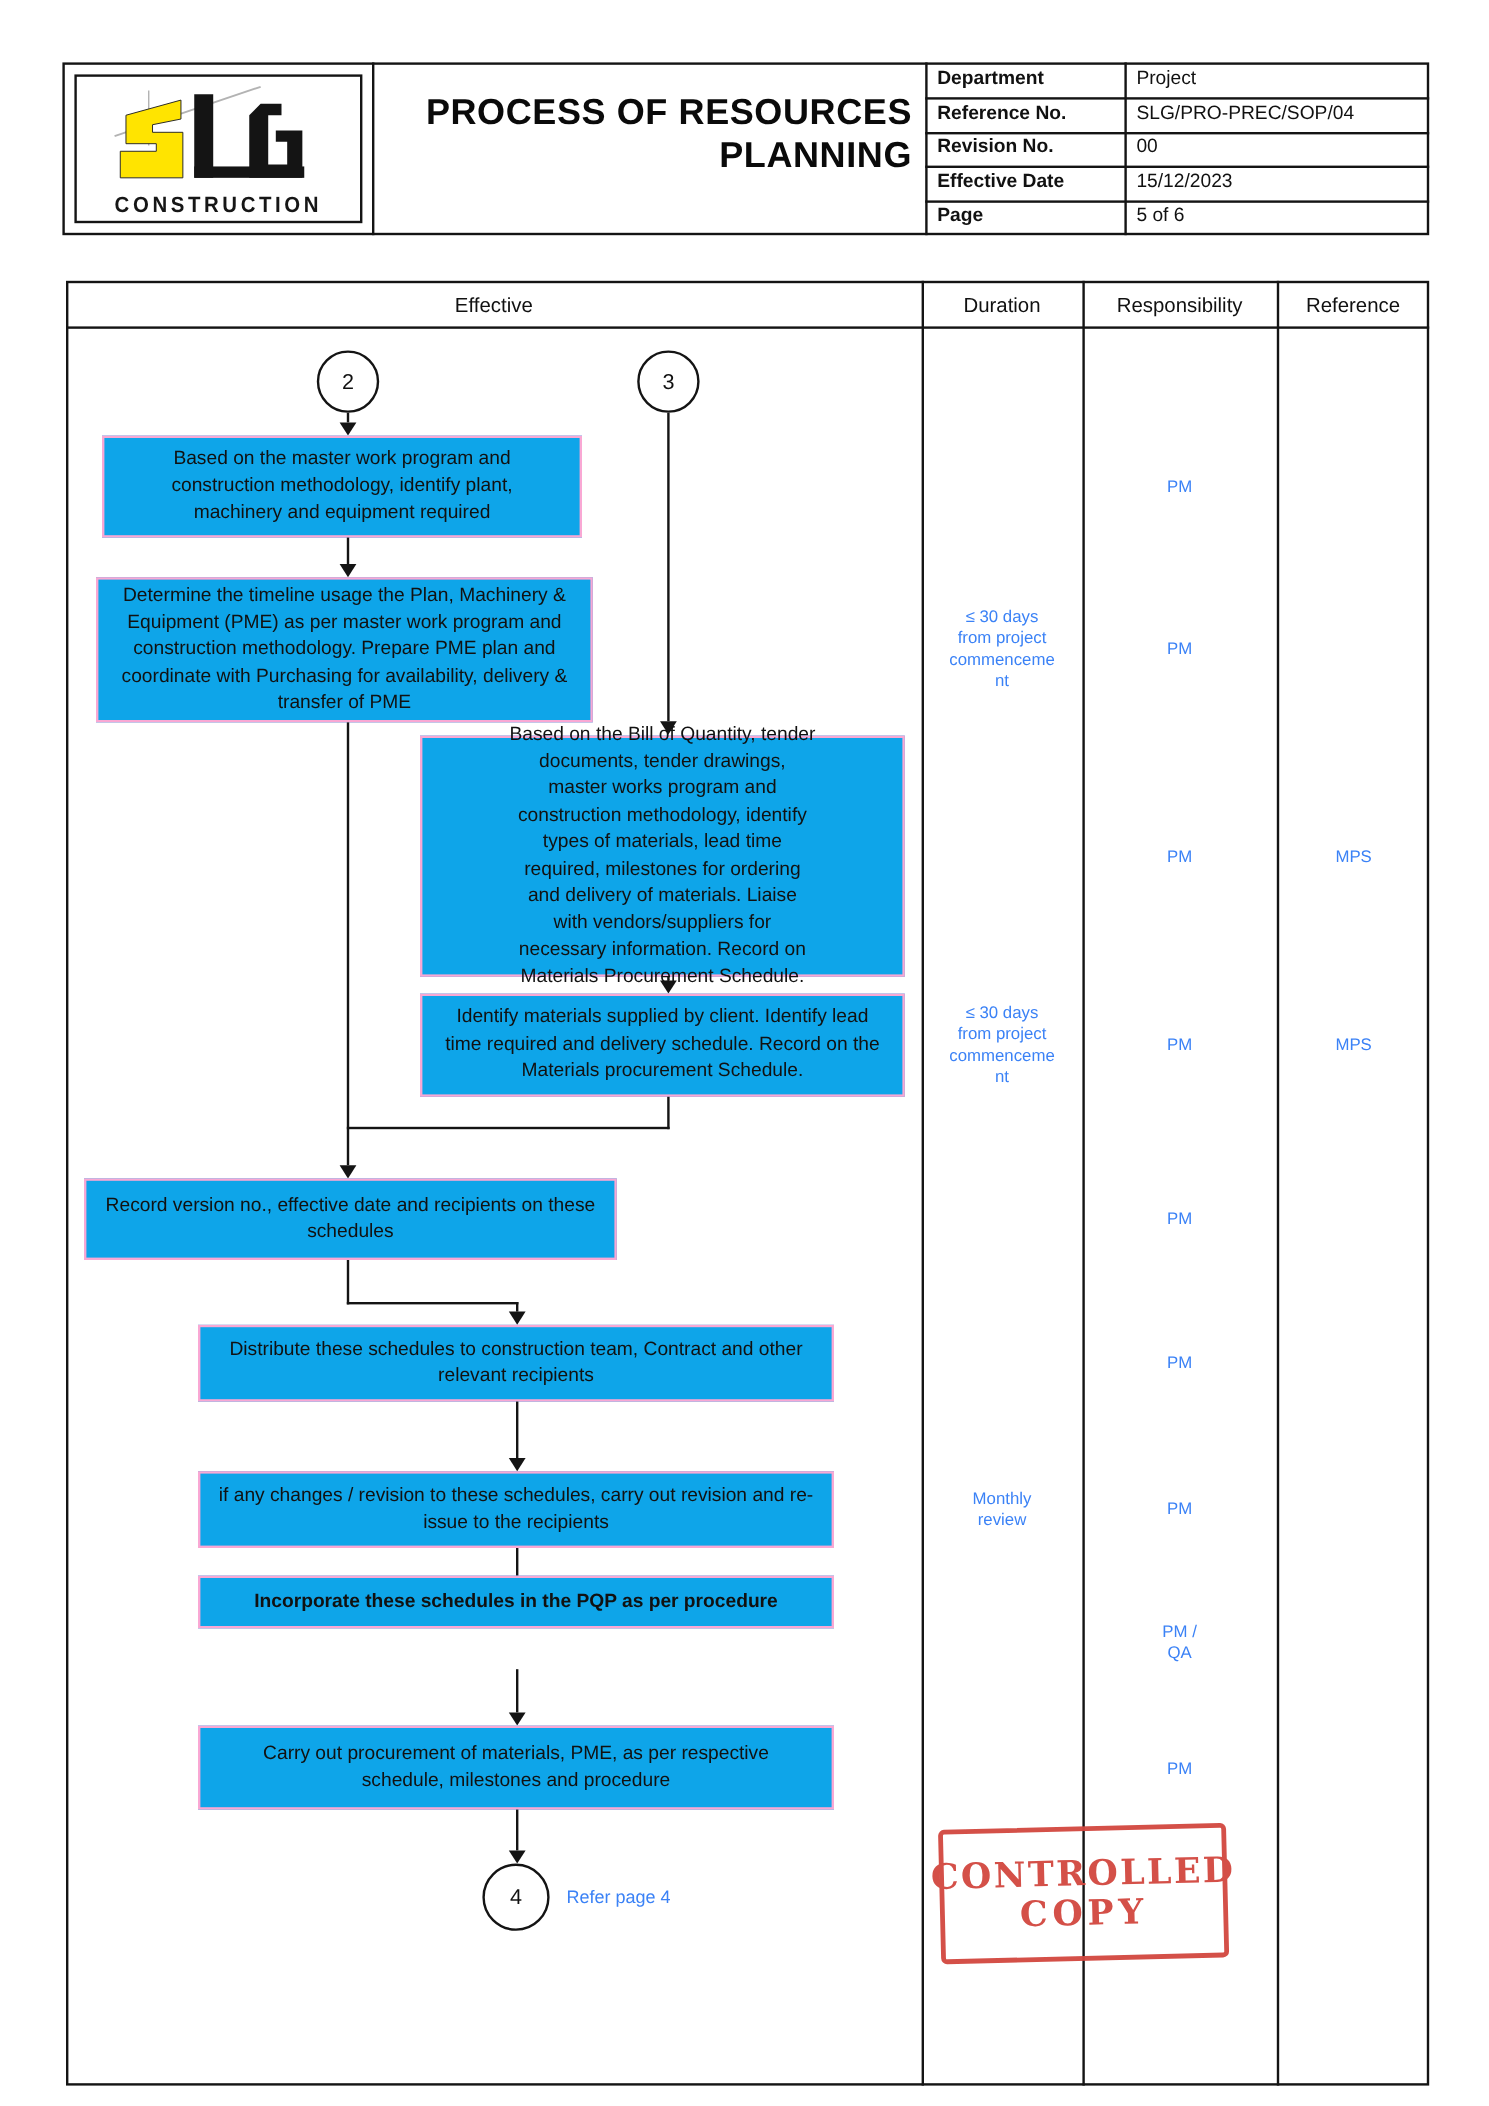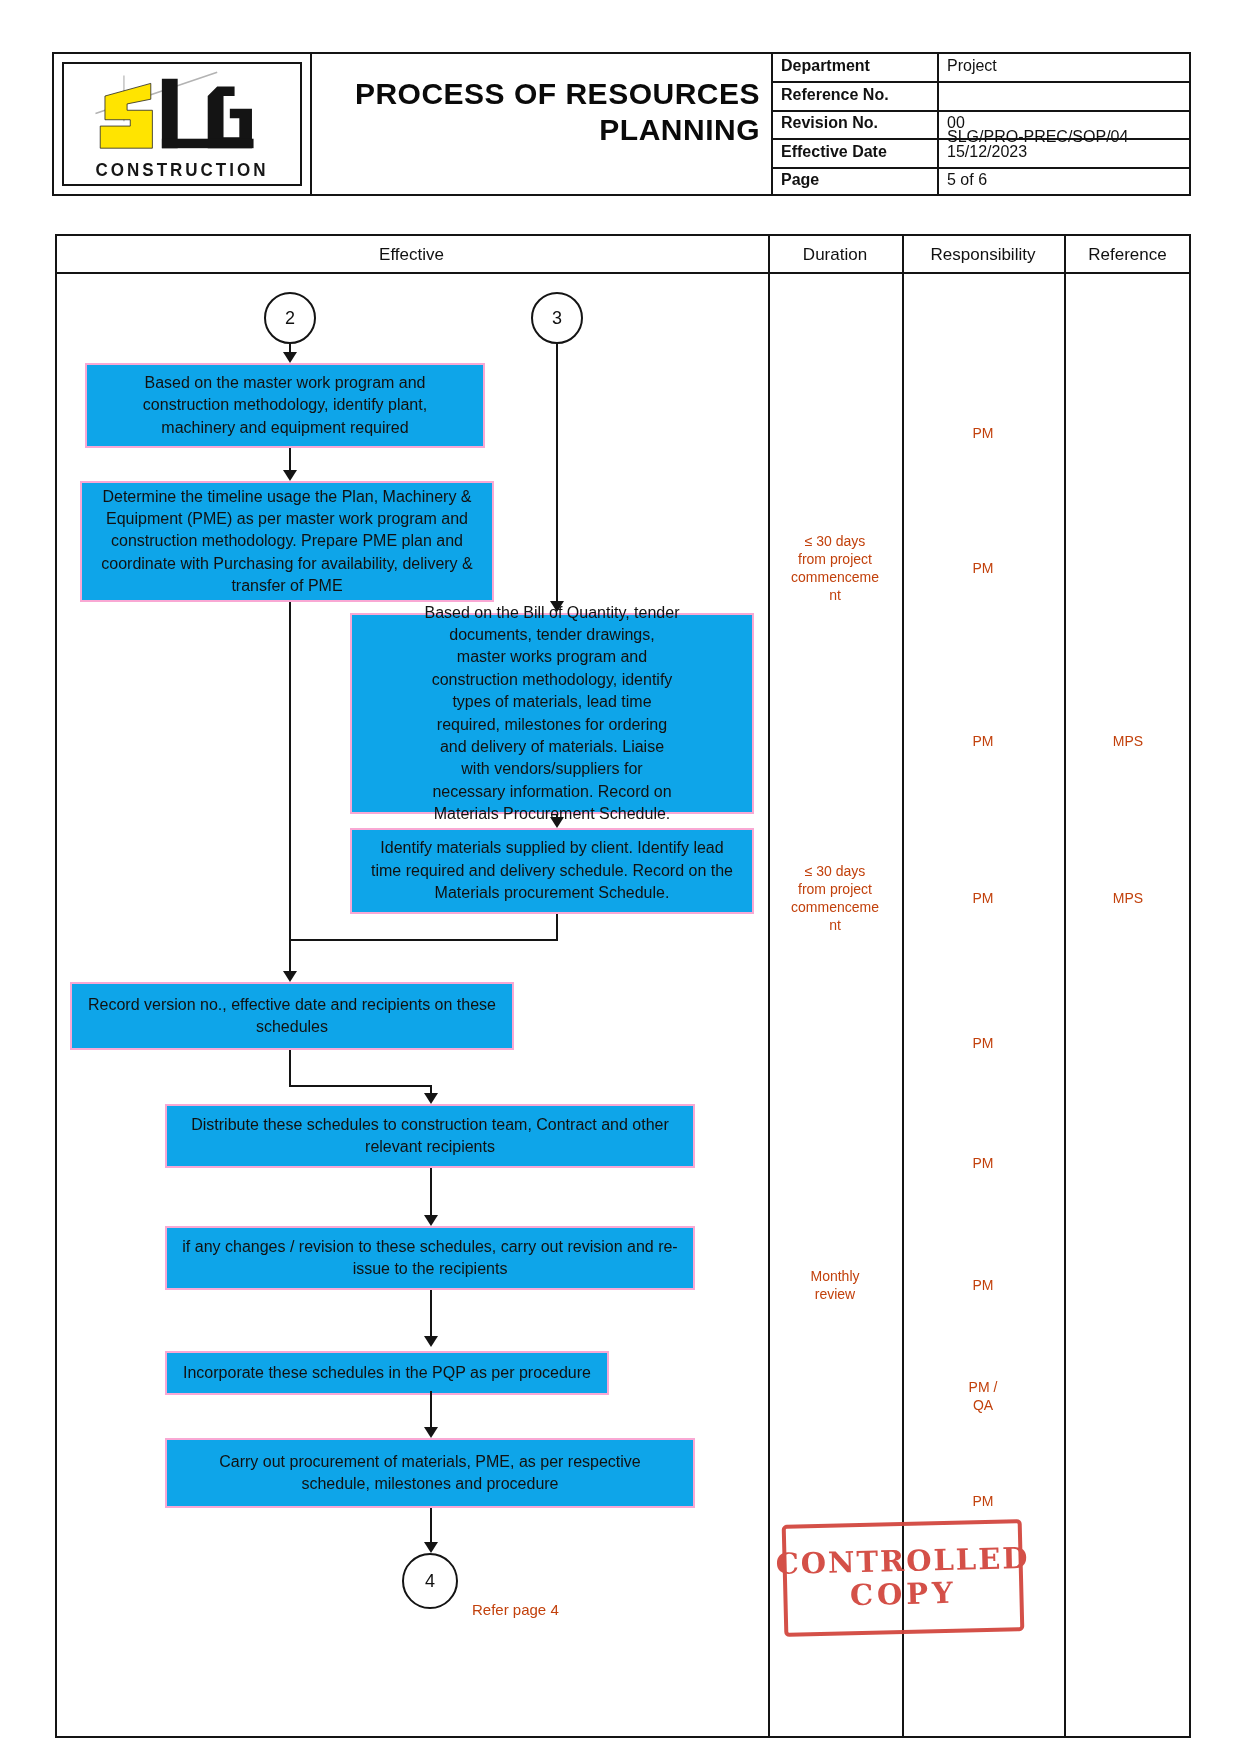--- a/index.html
+++ b/index.html
@@ -19,21 +19,21 @@
   .flowbox{
     position:absolute;border:2px solid #f9a8d4;box-sizing:border-box;background:#0ea5e9;
     display:flex;align-items:center;justify-content:center;text-align:center;
     font-size:16px;line-height:1.4;color:#111;
   }
   .circle{
     position:absolute;border:2px solid #141414;border-radius:50%;box-sizing:border-box;
     display:flex;align-items:center;justify-content:center;font-size:18px;background:#fff;
   }
   .colhead{position:absolute;text-align:center;font-size:17px;color:#111;}
-  .note{position:absolute;text-align:center;font-size:14px;line-height:1.28;color:#c2410c;margin-top:28px;}
+  .note{position:absolute;text-align:center;font-size:14px;line-height:1.28;color:#3b82f6;}
   .wrapany{overflow-wrap:anywhere;}
   .info-label{position:absolute;font-weight:bold;font-size:16px;}
   .info-value{position:absolute;font-size:16px;}
   .doc-title{
     position:absolute;left:320px;top:76px;width:440px;text-align:right;
     font-weight:bold;font-size:30px;line-height:1.2;letter-spacing:.5px;color:#0a0a0a;
   }
   .logo-text{
     position:absolute;left:0;bottom:3px;width:100%;text-align:center;
     font-weight:bold;font-size:17px;letter-spacing:3px;color:#161616;
@@ -75,21 +75,21 @@
   <div class="vline" style="left:771px;top:52px;height:144px;"></div>
   <div class="vline" style="left:937px;top:52px;height:144px;"></div>
   <div class="hline" style="left:771px;top:81px;width:420px;"></div>
   <div class="hline" style="left:771px;top:110px;width:420px;"></div>
   <div class="hline" style="left:771px;top:138px;width:420px;"></div>
   <div class="hline" style="left:771px;top:167px;width:420px;"></div>
 
   <div class="info-label" style="left:781px;top:57px;">Department</div>
   <div class="info-value" style="left:947px;top:57px;">Project</div>
   <div class="info-label" style="left:781px;top:86px;">Reference No.</div>
-  <div class="info-value" style="left:947px;top:86px;margin-top:42px;">SLG/PRO-PREC/SOP/04</div>
+  <div class="info-value" style="left:947px;top:86px;">SLG/PRO-PREC/SOP/04</div>
   <div class="info-label" style="left:781px;top:114px;">Revision No.</div>
   <div class="info-value" style="left:947px;top:114px;">00</div>
   <div class="info-label" style="left:781px;top:143px;">Effective Date</div>
   <div class="info-value" style="left:947px;top:143px;">15/12/2023</div>
   <div class="info-label" style="left:781px;top:171px;">Page</div>
   <div class="info-value" style="left:947px;top:171px;">5 of 6</div>
 
   <div class="bbox" style="left:55px;top:234px;width:1136px;height:1504px;background:transparent;"></div>
 
   <div class="vline" style="left:768px;top:234px;height:1504px;"></div>
@@ -155,21 +155,21 @@
   <div class="vline" style="left:430px;top:1168px;height:47px;"></div>
   <div class="arrowhead" style="left:424px;top:1215px;"></div>
 
   <div class="flowbox" style="left:165px;top:1226px;width:530px;height:64px;padding:0 6px;">
     <span>if any changes / revision to these schedules, carry out revision and re-issue to the recipients</span>
   </div>
 
   <div class="vline" style="left:430px;top:1290px;height:46px;"></div>
   <div class="arrowhead" style="left:424px;top:1336px;"></div>
 
-  <div class="flowbox" style="left:165px;top:1351px;width:444px;height:44px;padding:0 10px;">
+  <div class="flowbox" style="left:165px;top:1313px;width:530px;height:44px;padding:0 10px;font-weight:bold;">
     <span>Incorporate these schedules in the PQP as per procedure</span>
   </div>
 
   <div class="vline" style="left:430px;top:1391px;height:36px;"></div>
   <div class="arrowhead" style="left:424px;top:1427px;"></div>
 
   <div class="flowbox" style="left:165px;top:1438px;width:530px;height:70px;padding:0 30px;">
     <span>Carry out procurement of materials, PME, as per respective schedule, milestones and procedure</span>
   </div>
 

